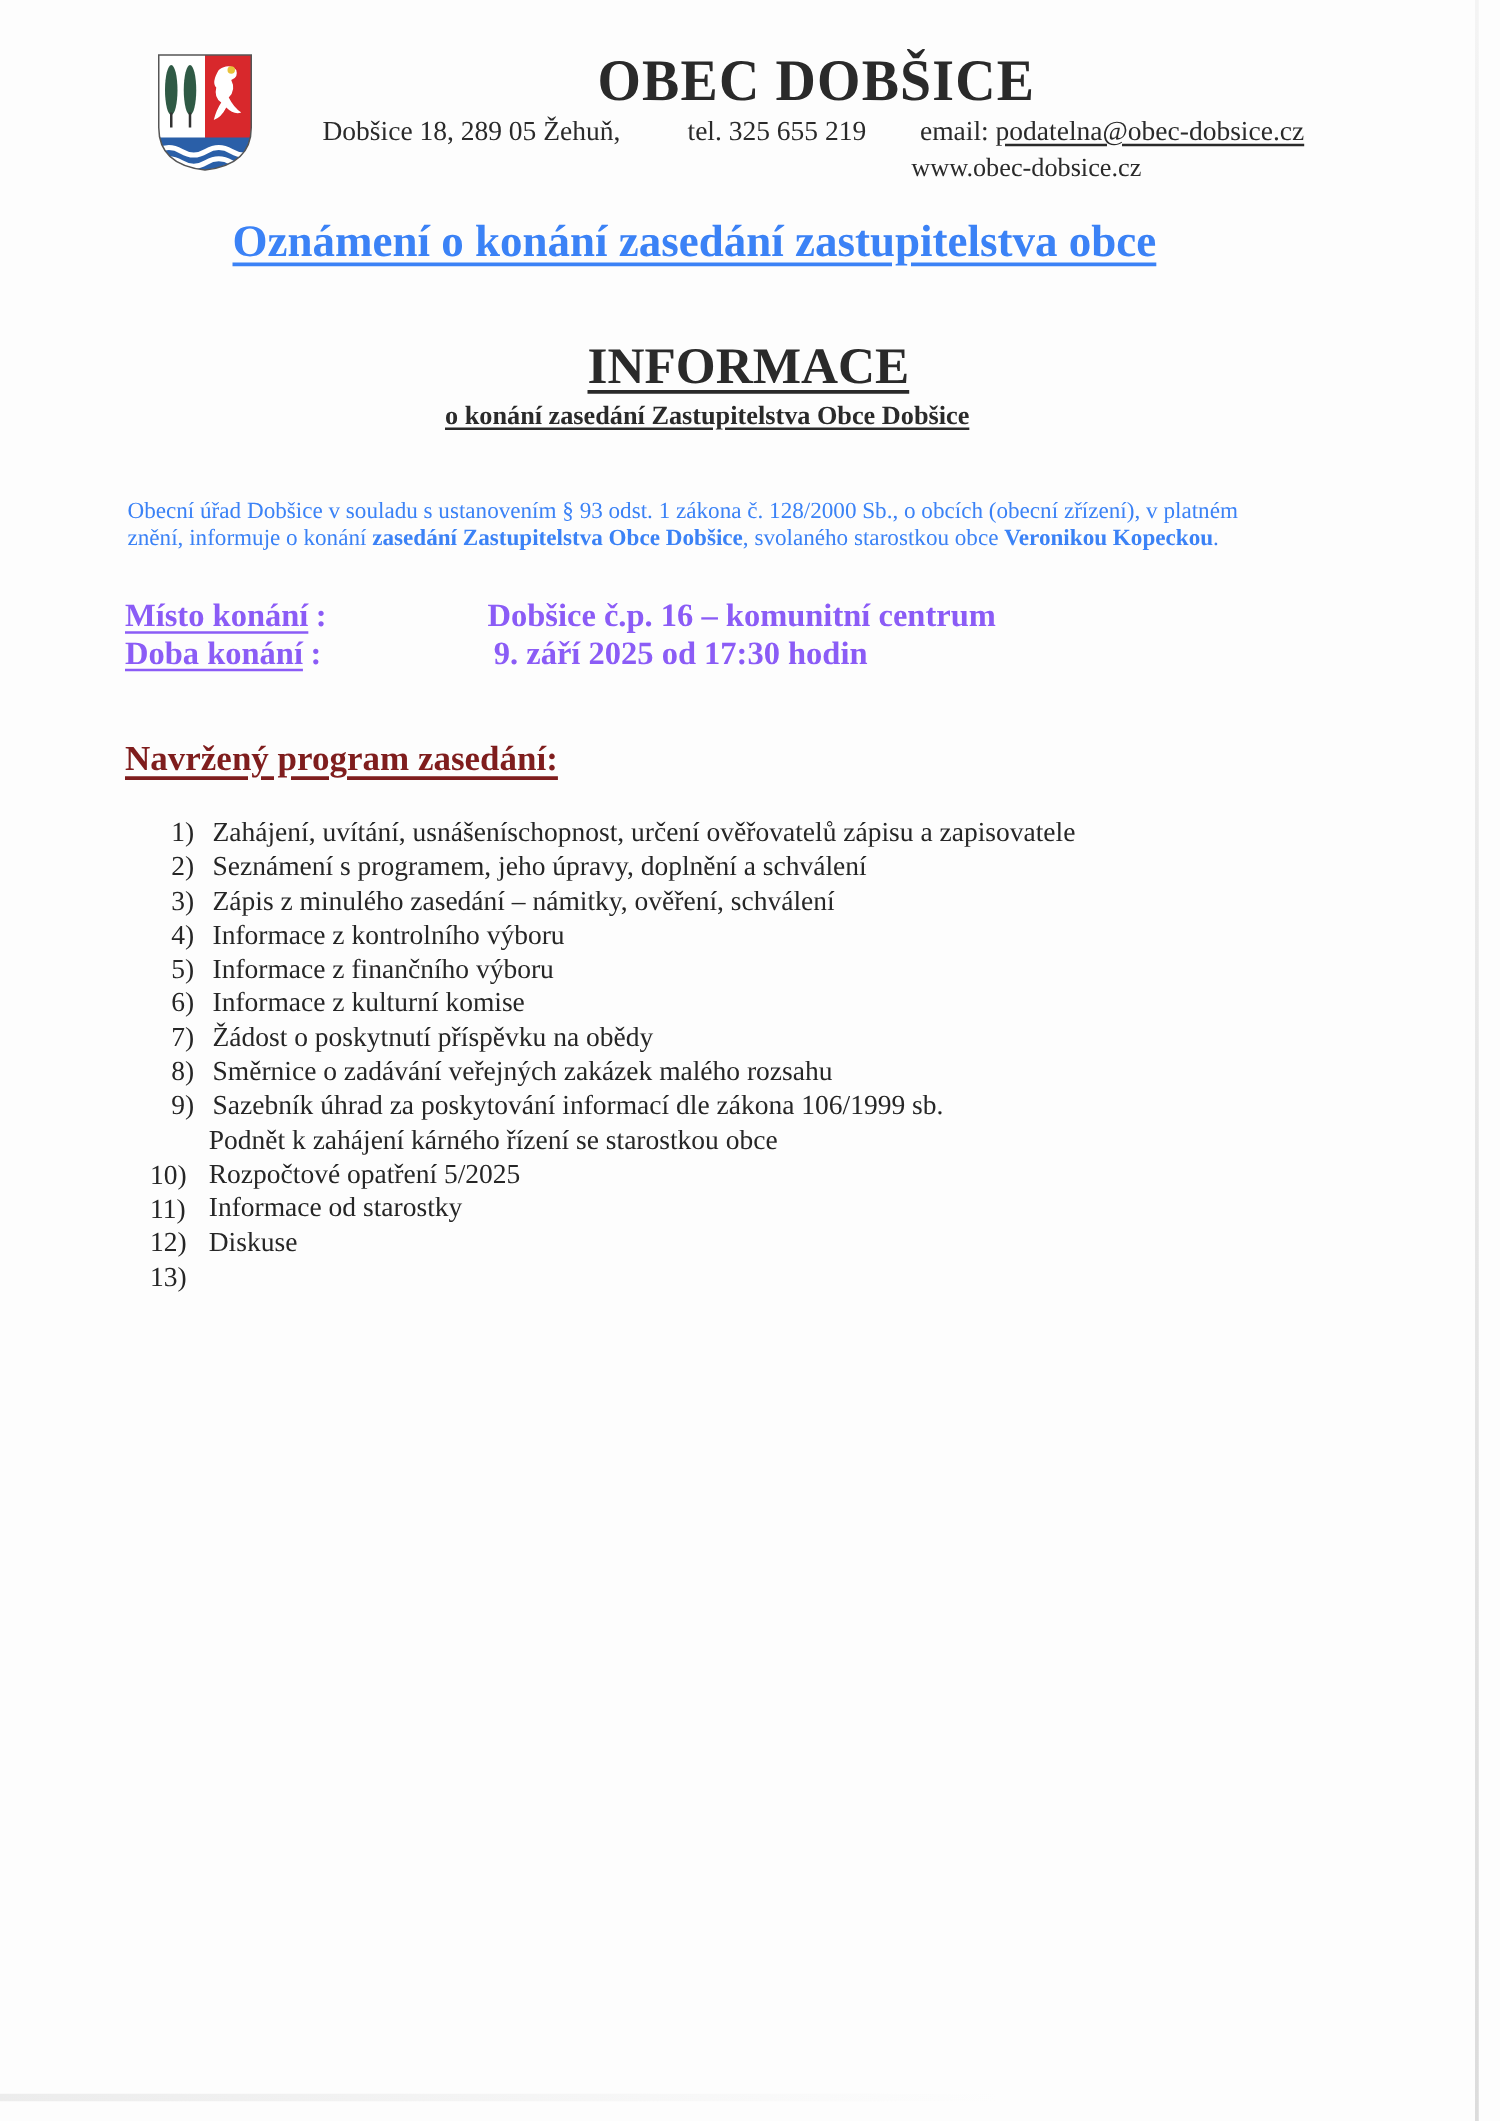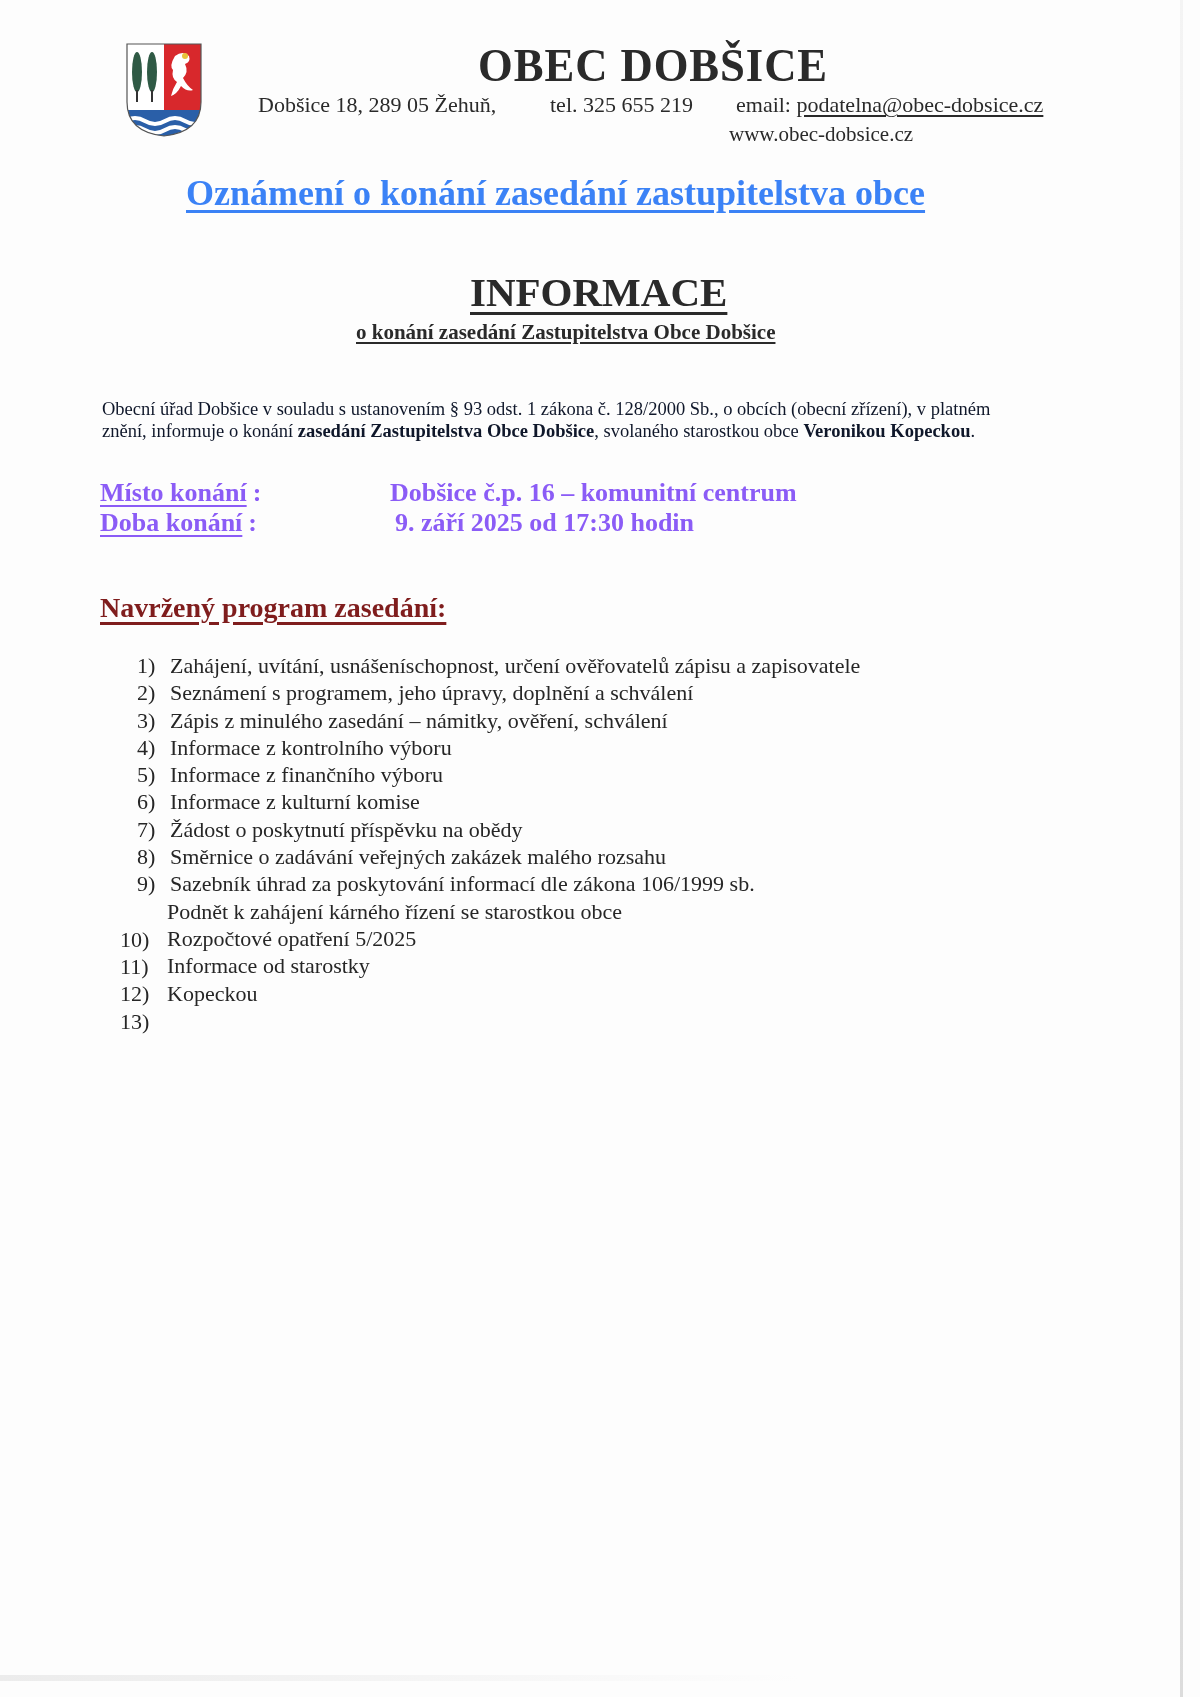--- a/index.html
+++ b/index.html
@@ -48,21 +48,21 @@
     text-decoration: underline; text-decoration-thickness: 3px; text-underline-offset: 6px;
   }
   .info-sub {
     position: absolute; left: 356px; top: 320px; margin: 0;
     font-weight: bold; font-size: 21px; color: #2a2a2a;
     text-decoration: underline; text-decoration-thickness: 2px; text-underline-offset: 3px;
     white-space: nowrap;
   }
   .intro {
     position: absolute; left: 102px; top: 398px; width: 1000px;
-    font-size: 18.5px; line-height: 22px; color: #0f172a;
+    font-size: 18.5px; line-height: 22px; color: #3b82f6;
   }
   .intro .line { display: block; white-space: nowrap; }
   .intro b { font-weight: bold; }
 
   .meta-row { position: absolute; left: 100px; font-size: 26px; font-weight: bold; color: #8b5cf6; white-space: nowrap; }
   .meta-row .label { text-decoration: underline; text-decoration-thickness: 2px; text-underline-offset: 4px; }
   .meta-row .colon { margin-left: 6px; }
   .meta-row .value { position: absolute; left: 290px; top: 0; }
   .meta-row.time .value { left: 295px; }
 
@@ -147,14 +147,14 @@
   <li><span class="num">3)</span><span>Zápis z minulého zasedání – námitky, ověření, schválení</span></li>
   <li><span class="num">4)</span><span>Informace z kontrolního výboru</span></li>
   <li><span class="num">5)</span><span>Informace z finančního výboru</span></li>
   <li><span class="num">6)</span><span>Informace z kulturní komise</span></li>
   <li><span class="num">7)</span><span>Žádost o poskytnutí příspěvku na obědy</span></li>
   <li><span class="num">8)</span><span>Směrnice o zadávání veřejných zakázek malého rozsahu</span></li>
   <li><span class="num">9)</span><span>Sazebník úhrad za poskytování informací dle zákona 106/1999 sb.</span></li>
   <li class="two-digit"><span class="num">10)</span><span>Podnět k zahájení kárného řízení se starostkou obce</span></li>
   <li class="two-digit"><span class="num">11)</span><span>Rozpočtové opatření 5/2025</span></li>
   <li class="two-digit"><span class="num">12)</span><span>Informace od starostky</span></li>
-  <li class="two-digit"><span class="num">13)</span><span>Kopeckou</span></li>
+  <li class="two-digit"><span class="num">13)</span><span>Diskuse</span></li>
 </ol>
 
 </body></html>

